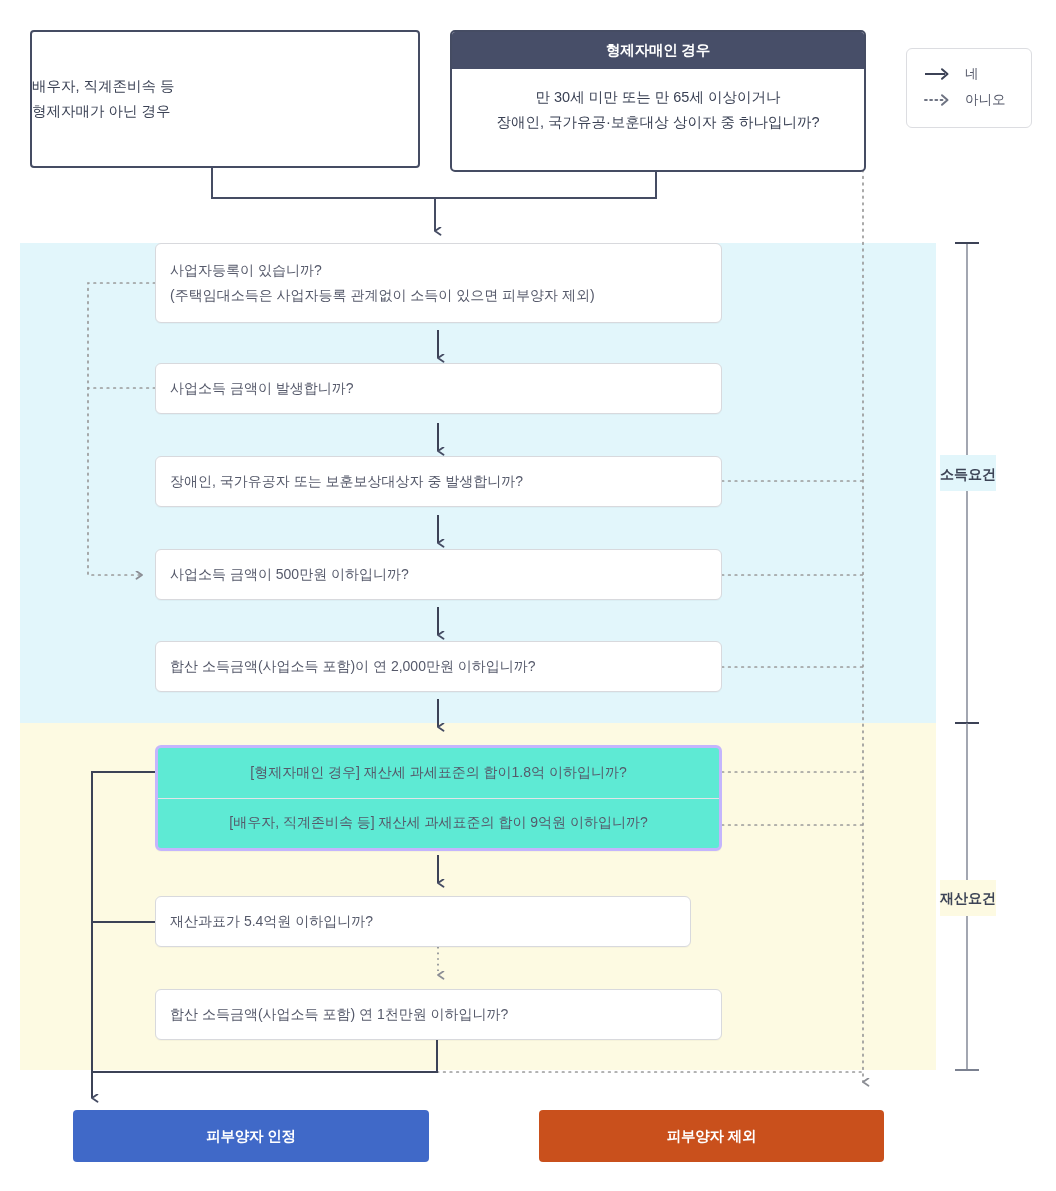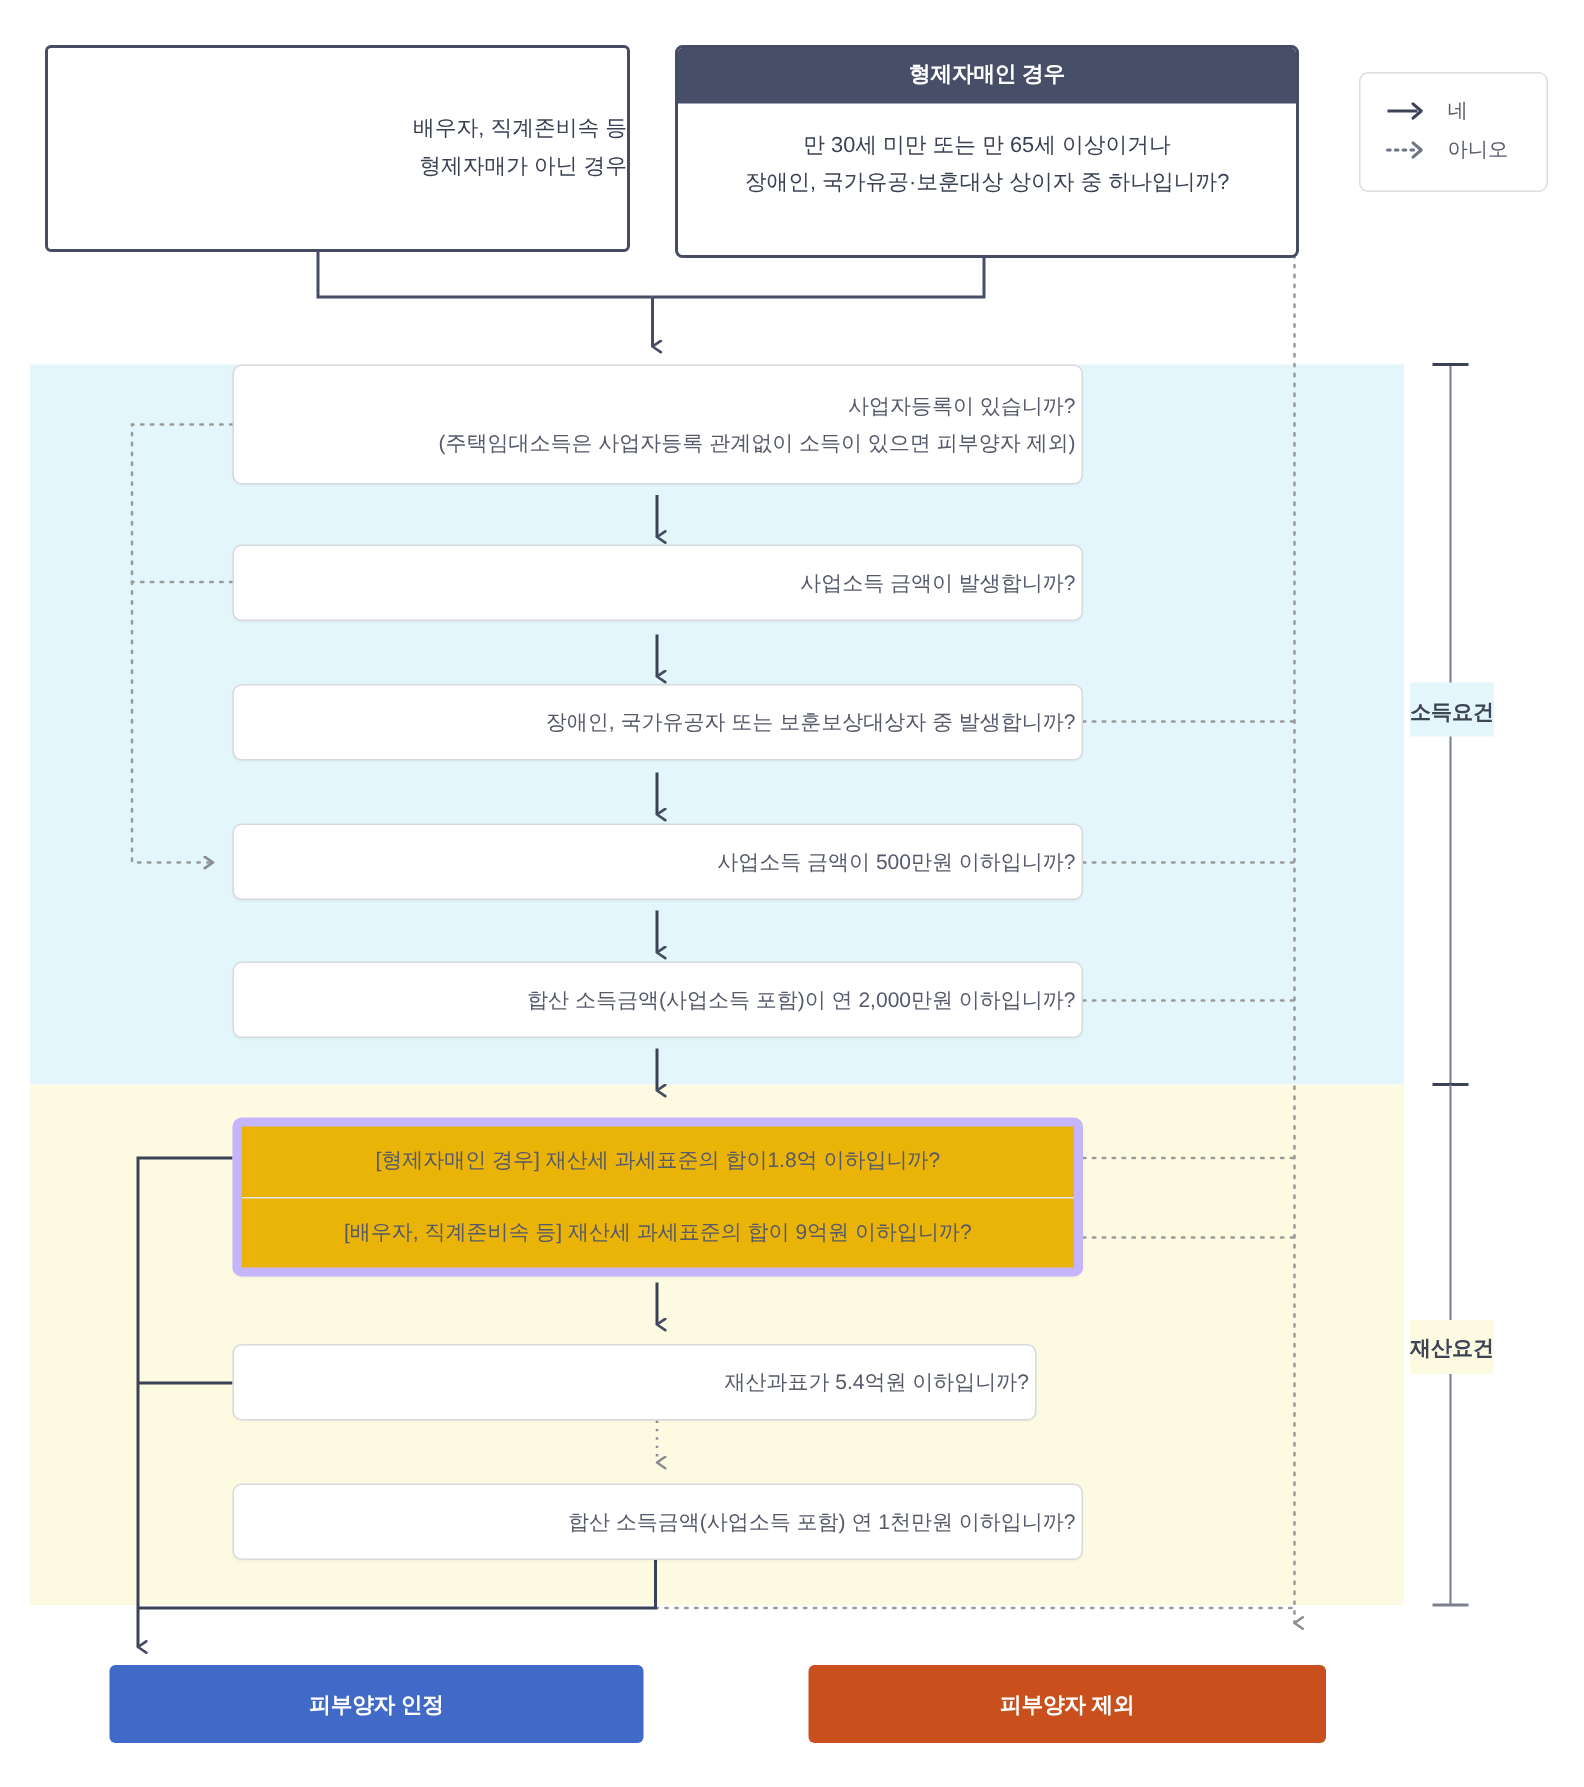--- a/index.html
+++ b/index.html
@@ -12,21 +12,21 @@
   }
   #stage{position:relative;width:1056px;height:1191px;}
 
   
   .band{position:absolute;left:20px;width:916px;}
   .band-income{top:243px;height:480px;background:#e2f6fb;}
   .band-asset{top:723px;height:347px;background:#fdfae2;}
 
   
   .node{position:absolute;box-sizing:border-box;display:flex;
-        flex-direction:column;align-items:flex-end;justify-content:center;}
+        flex-direction:column;align-items:flex-start;justify-content:center;}
 
   
   .box-plain{
     border:2px solid #454c63;border-radius:4px;background:#ffffff;
     font-size:14.5px;line-height:1.75;color:#3a4154;text-align:center;
   }
   
   .box-titled{border:2px solid #454c63;border-radius:5px;background:#ffffff;
               overflow:hidden;display:block;}
   .box-titled .hdr{
@@ -36,25 +36,25 @@
   .box-titled .bdy{
     font-size:14.5px;line-height:1.75;color:#3a4154;text-align:center;
     padding:16px 10px 14px;
   }
 
   
   .qbox{
     border:1px solid #d8d9dd;border-radius:6px;background:#ffffff;
     font-size:14px;color:#55596a;text-align:center;line-height:1.6;
     box-shadow:0 1px 1px rgba(0,0,0,.03);
-    padding:0 4px;
+    padding:0 14px;
   }
   .qbox.two-line{line-height:1.8;}
   .qbox-split{
-    position:absolute;border:6px solid #c4b5fd;border-radius:6px;background:#eab308;
+    position:absolute;border:3px solid #c4b5fd;border-radius:6px;background:#5eead4;
     box-shadow:0 1px 1px rgba(0,0,0,.03);box-sizing:border-box;
     display:flex;flex-direction:column;
   }
   .qbox-split .half{
     flex:1;display:flex;align-items:center;justify-content:center;
     font-size:14px;color:#55596a;text-align:center;padding:0 14px;
   }
   .qbox-split .half+.half{border-top:1px solid #e3e4e8;}
 
   

